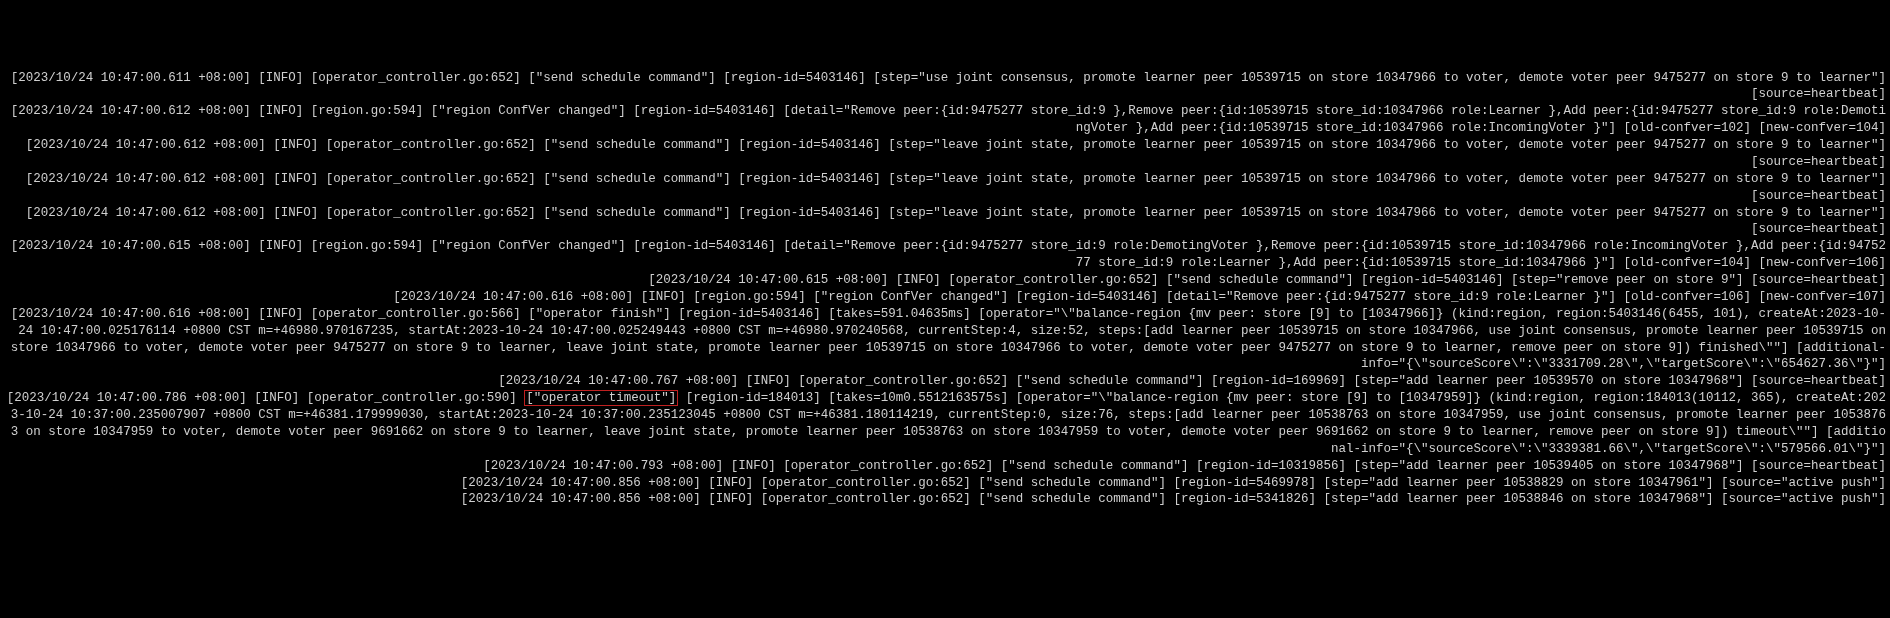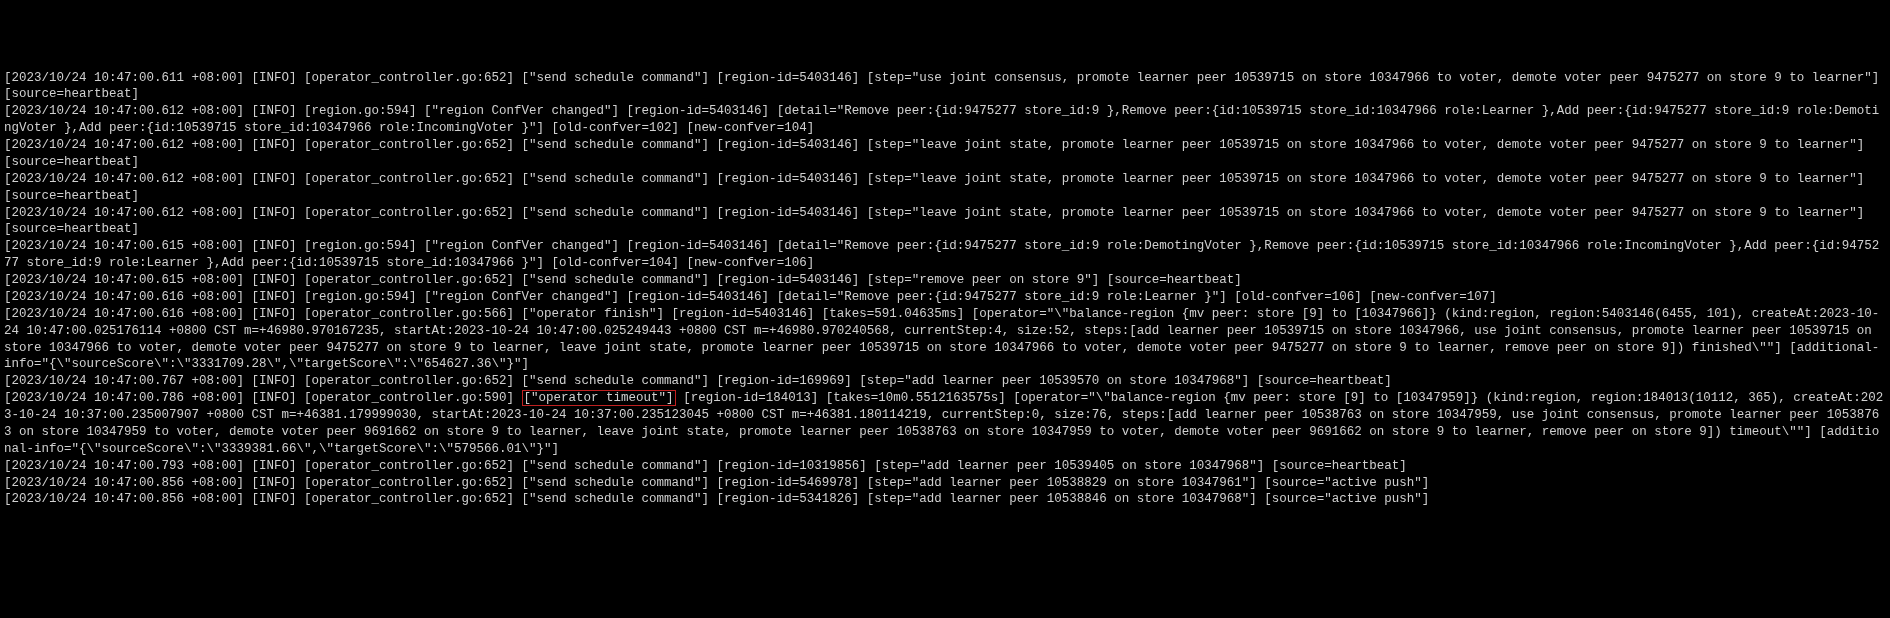--- a/index.html
+++ b/index.html
@@ -9,20 +9,21 @@
       font-family: "Courier New", Consolas, monospace;
       font-size: 12.5px;
       line-height: 1.35;
       width: 1890px;
       padding: 2px 4px;
       white-space: pre-wrap;
       word-break: break-all;
     }
     .log-line {
       display: block;
+      text-align: right;
     }
     .highlight-box {
       border: 1px solid #c02020;
       display: inline;
       padding: 0 1px;
     }
   </style>
 </head>
 <body>
 

